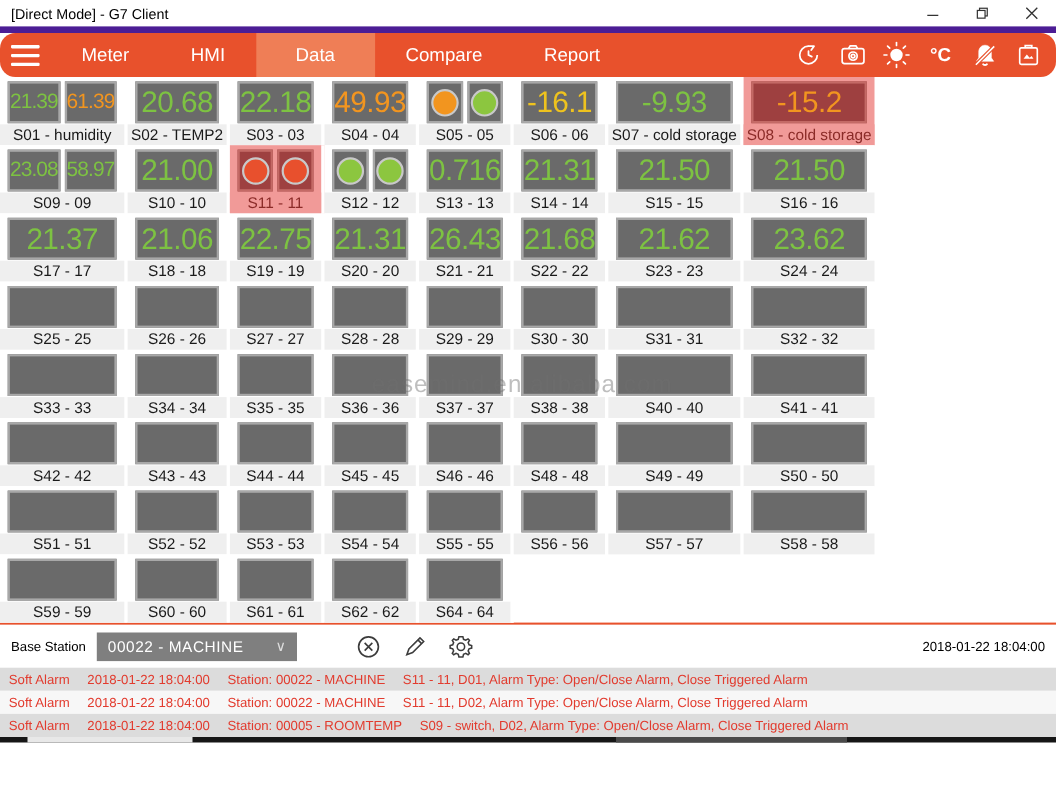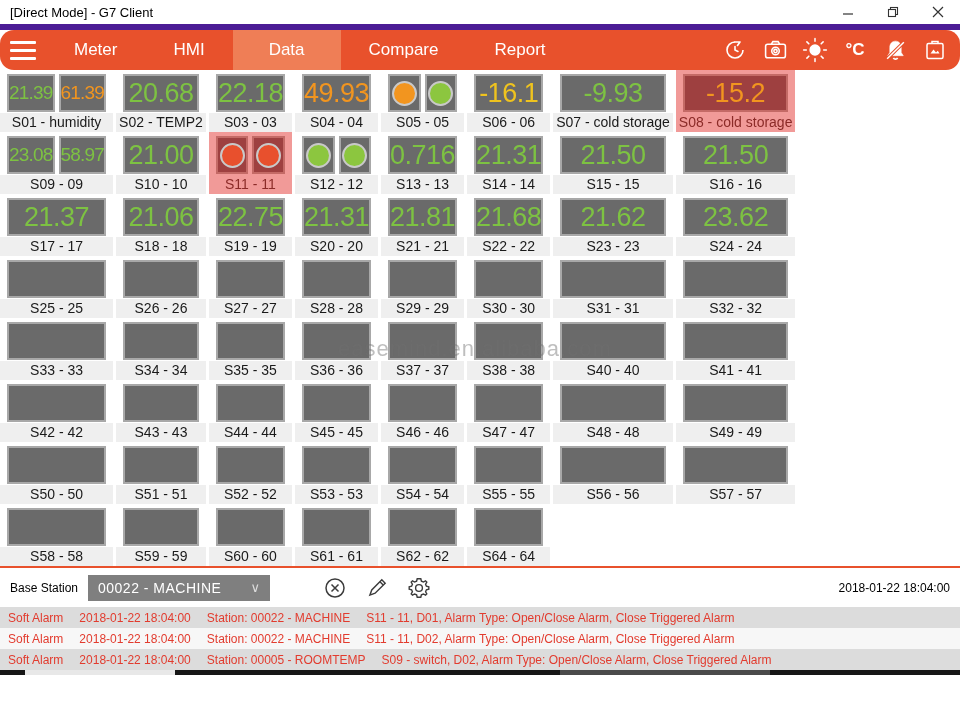--- a/index.html
+++ b/index.html
@@ -293,21 +293,21 @@
         <div class="tile-label">S19 - 19</div>
       </div>
       <div class="tile">
         <div class="box-area">
           <div class="vbox c-green">21.31</div>
         </div>
         <div class="tile-label">S20 - 20</div>
       </div>
       <div class="tile">
         <div class="box-area">
-          <div class="vbox c-green">21.81</div>
+          <div class="vbox c-green">26.43</div>
         </div>
         <div class="tile-label">S21 - 21</div>
       </div>
       <div class="tile">
         <div class="box-area">
           <div class="vbox c-green">21.68</div>
         </div>
         <div class="tile-label">S22 - 22</div>
       </div>
       <div class="tile">
@@ -440,26 +440,20 @@
         <div class="box-area">
           <div class="vbox"></div>
         </div>
         <div class="tile-label">S45 - 45</div>
       </div>
       <div class="tile">
         <div class="box-area">
           <div class="vbox"></div>
         </div>
         <div class="tile-label">S46 - 46</div>
-      </div>
-      <div class="tile">
-        <div class="box-area">
-          <div class="vbox"></div>
-        </div>
-        <div class="tile-label">S47 - 47</div>
       </div>
       <div class="tile">
         <div class="box-area">
           <div class="vbox"></div>
         </div>
         <div class="tile-label">S48 - 48</div>
       </div>
       <div class="tile">
         <div class="box-area">
           <div class="vbox"></div>

